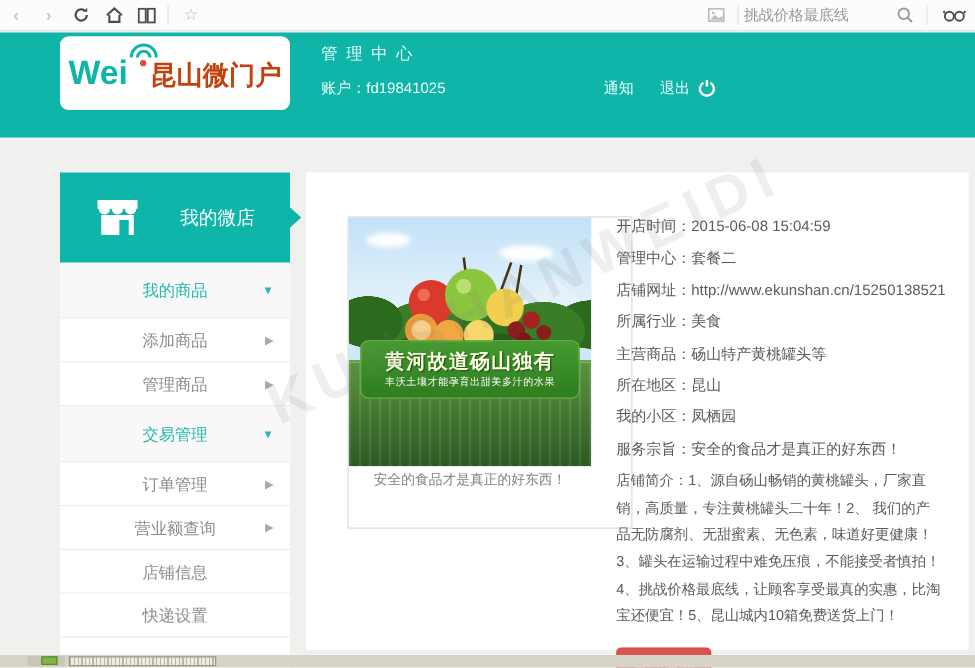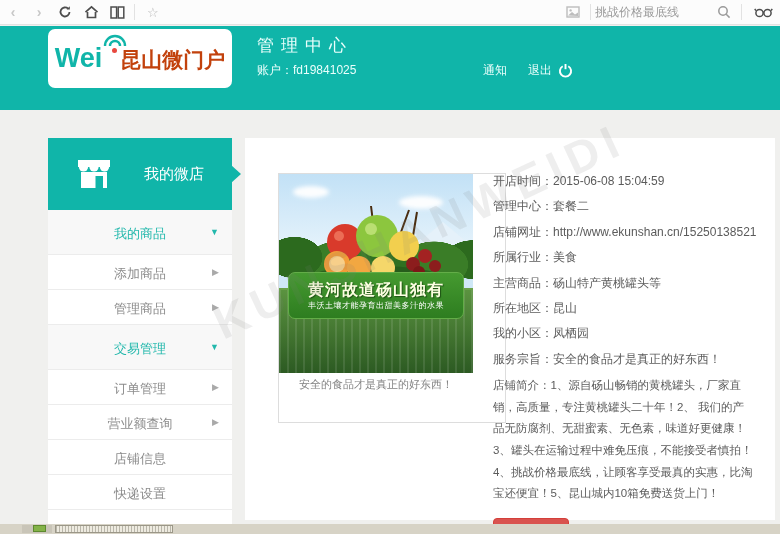--- a/index.html
+++ b/index.html
@@ -37,21 +37,21 @@
     background:#fff; border-radius:7px;
     display:flex; align-items:center; justify-content:center;
   }
   .logo-wrap { position:relative; display:flex; align-items:baseline;gap:16px; }
   .logo-latin { font-size:27px; font-weight:bold; color:#10b5a9; letter-spacing:0; }
   .logo-cn { font-size:21px; font-weight:bold; color:#c2410c; margin-left:2px; }
   .logo-dot { position:absolute; left:57px; top:5px; width:5px; height:5px; border-radius:50%; background:#e8483f; }
   .logo-arcs { position:absolute; left:46px; top:-9px; }
   .hdr-center-menu {
     position:absolute; left:257px; top:8px;
-    color:#eafffc; font-size:17px; letter-spacing:7px; cursor:pointer;
+    color:#eafffc; font-size:13px; letter-spacing:7px; cursor:pointer;
   }
   .hdr-account { position:absolute; left:257px; top:36px; color:#eafffc; font-size:12px; }
   .hdr-notice { position:absolute; left:483px; top:36px; color:#eafffc; font-size:12px; cursor:pointer; }
   .hdr-logout { position:absolute; left:528px; top:36px; color:#eafffc; font-size:12px; cursor:pointer; display:flex; align-items:center; gap:6px; }
 
   
   .side-store {
     position:absolute; left:48px; top:138px; width:184px; height:72px;
     background:#10b5a9; display:flex; align-items:center; z-index:6;
   }

